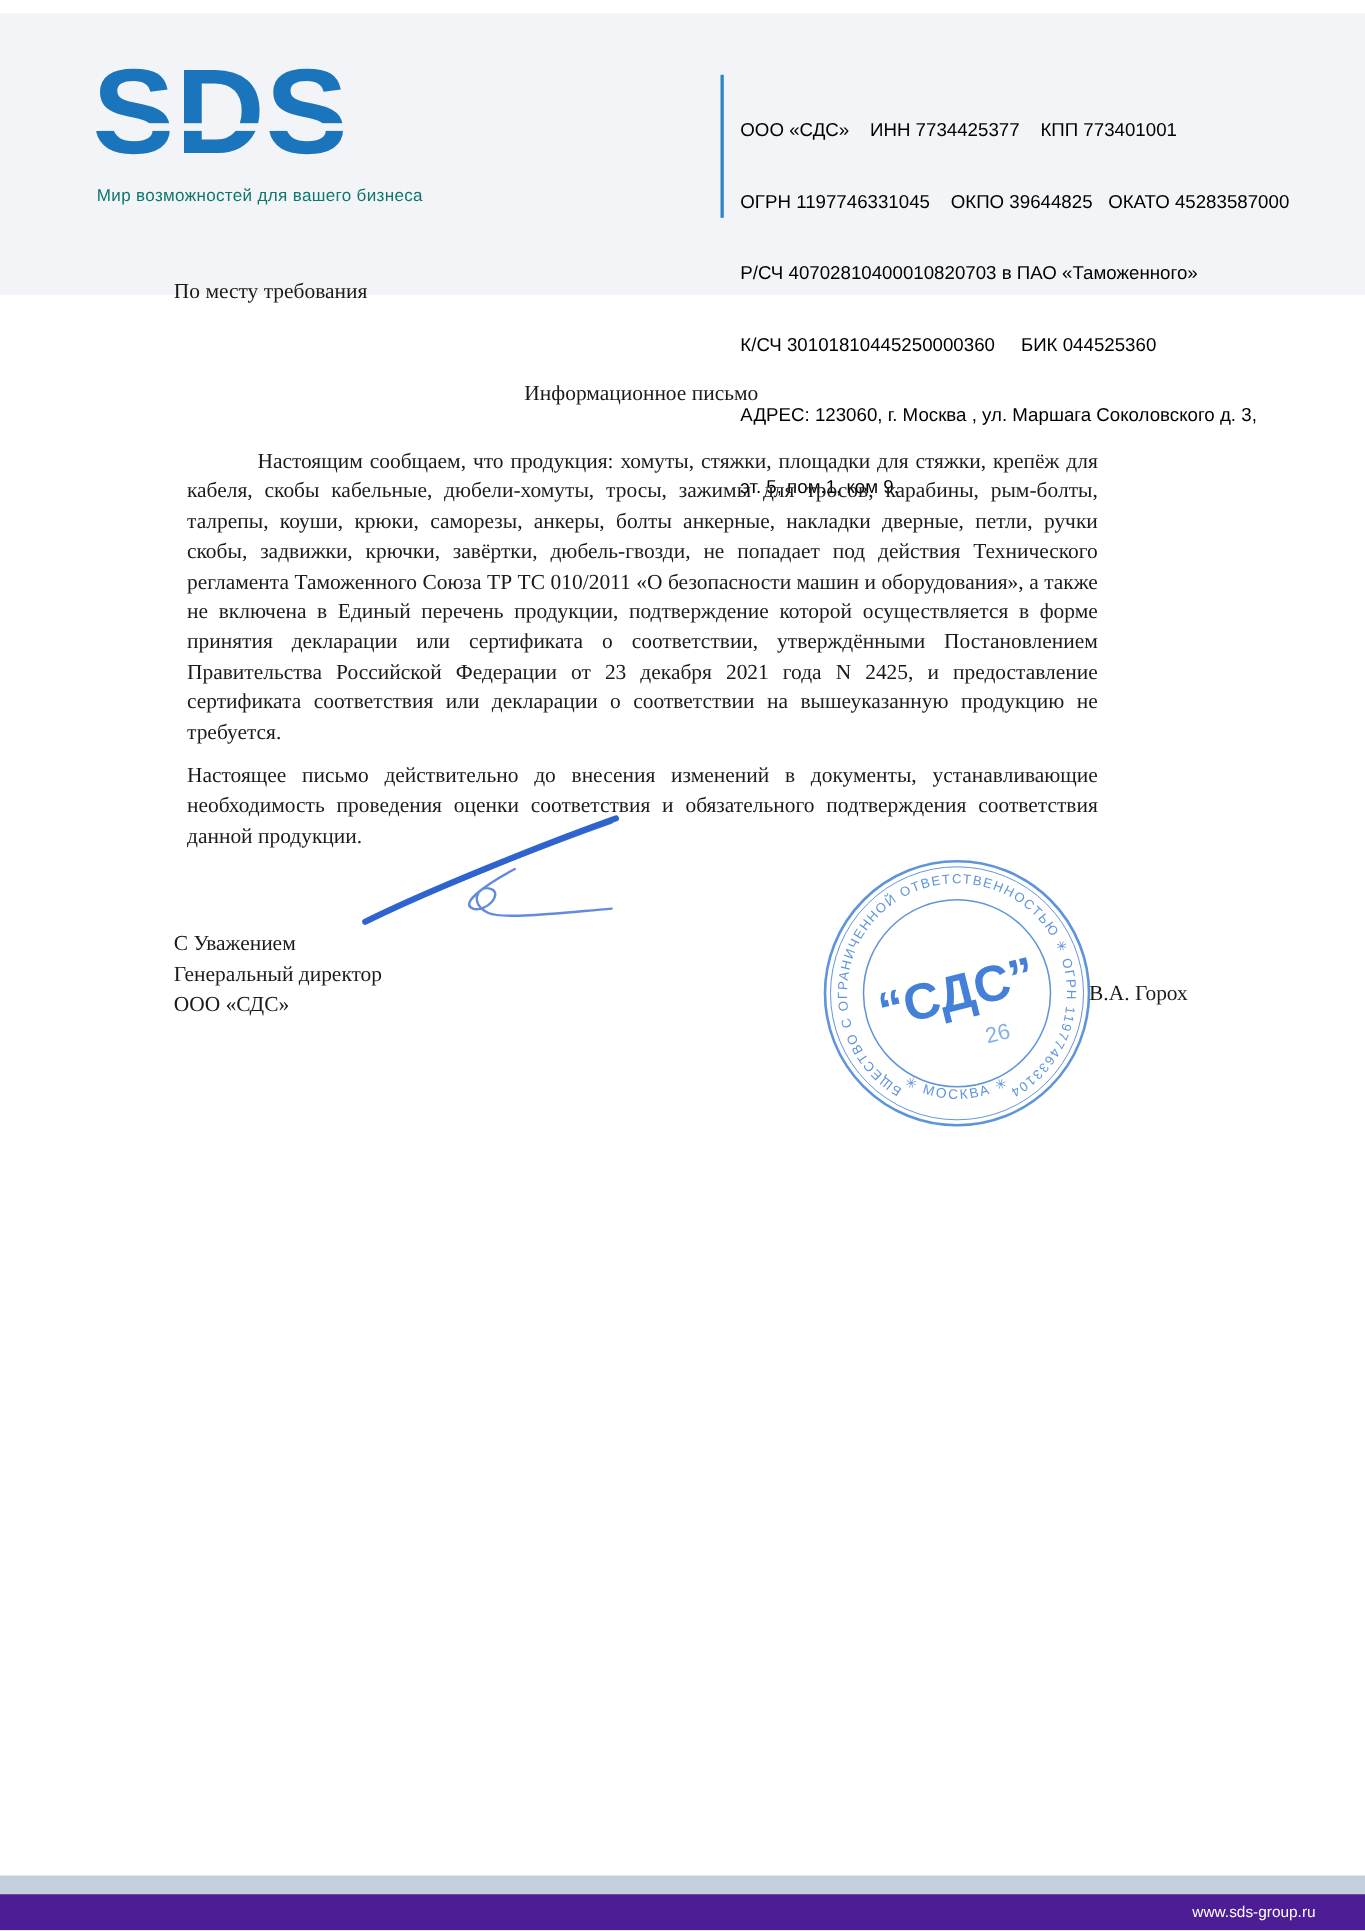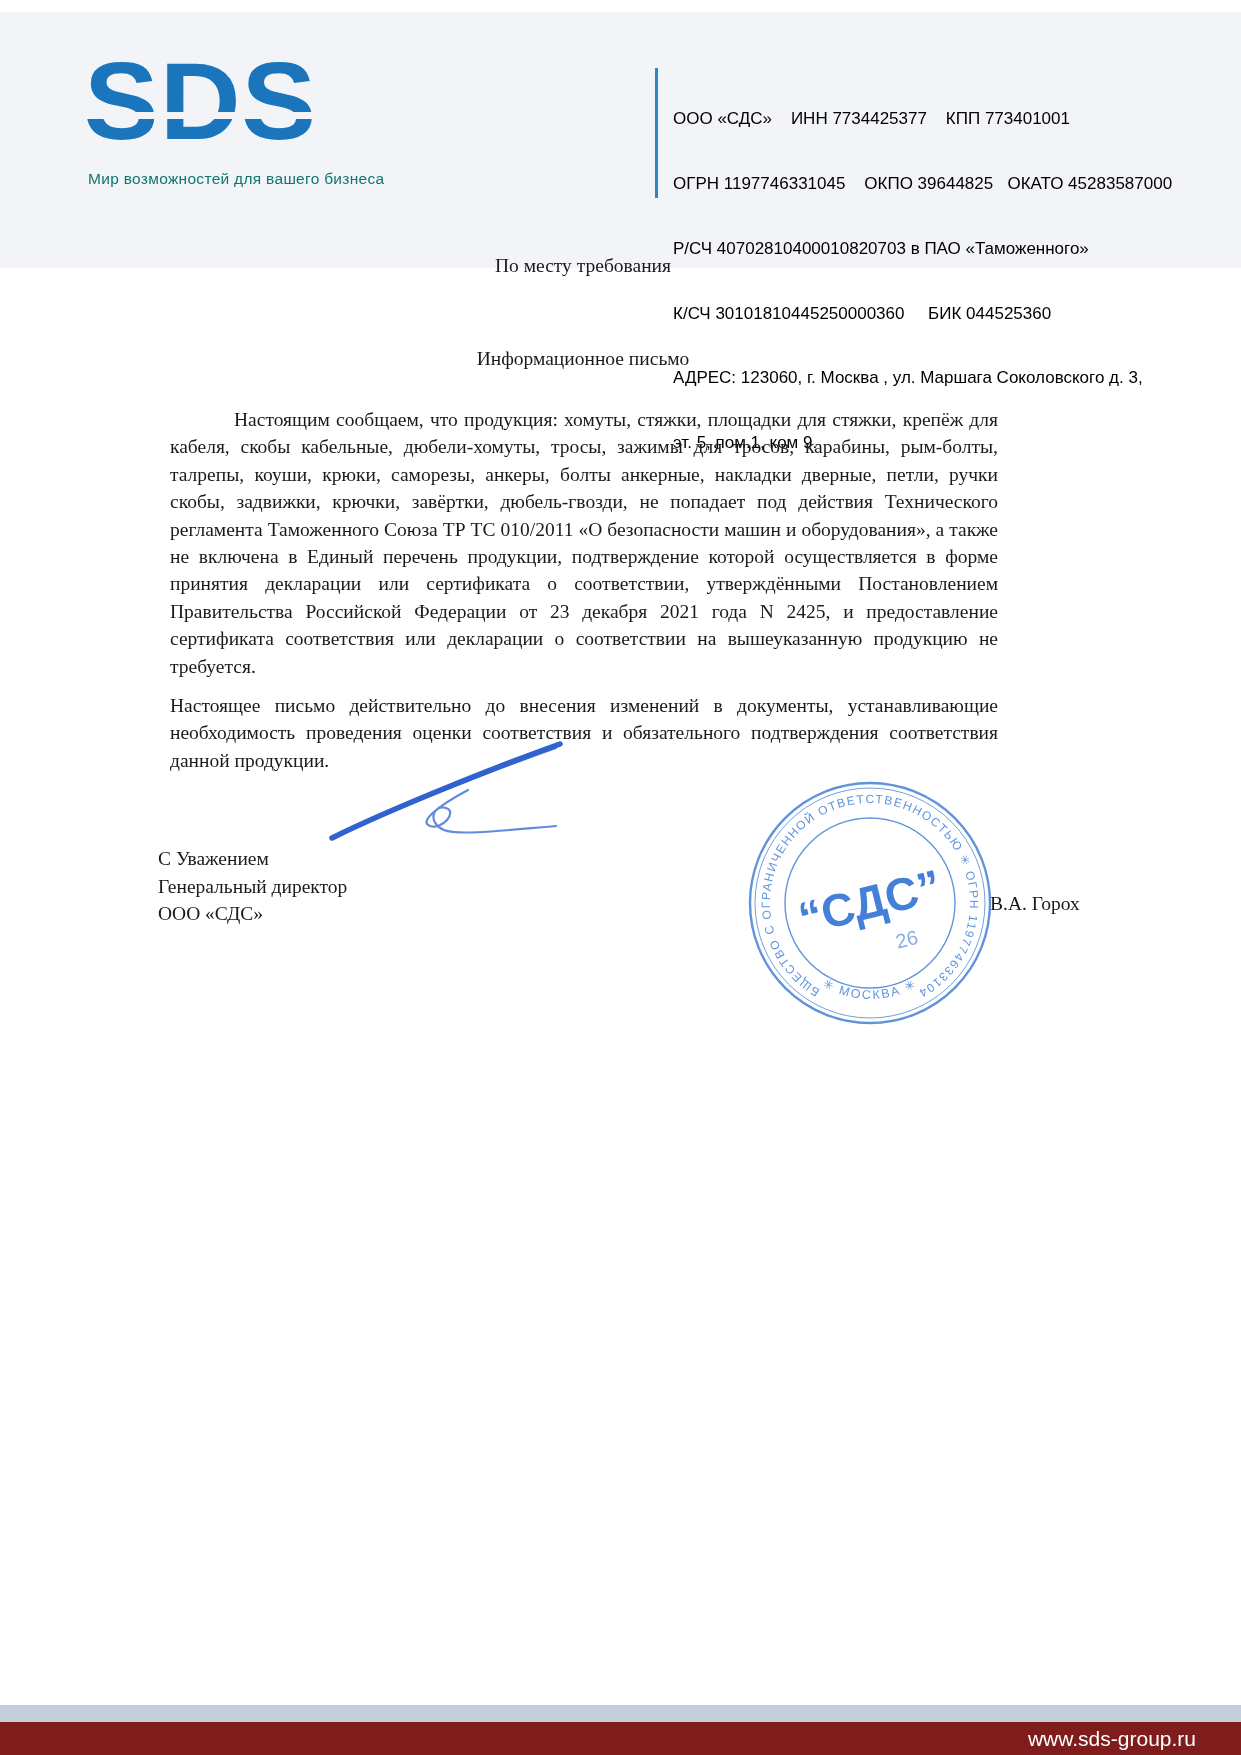--- a/index.html
+++ b/index.html
@@ -13,37 +13,37 @@
              font-size:112px;line-height:112px;color:#1b75bc;letter-spacing:1px;
              transform:scaleY(.98);}
   .logo-cut{position:absolute;left:-6px;top:66px;width:282px;height:7px;background:#f2f4f7;}
   .tagline{position:absolute;left:88px;top:158px;font-family:"Liberation Sans", sans-serif;
            font-size:15.5px;color:#0f766e;letter-spacing:.3px;}
   .hdr-divider{position:absolute;left:655px;top:56px;width:3px;height:130px;background:#2e86c5;}
   .company{position:absolute;left:673px;top:53px;font-family:"Liberation Sans", sans-serif;
            font-size:17px;line-height:21.6px;color:#000000;white-space:pre-wrap;}
 
   
-  .refblock{position:absolute;left:158px;top:252px;width:850px;text-align:center;
+  .refblock{position:absolute;left:158px;top:252px;width:850px;text-align:left;
             font-size:19.5px;line-height:27.5px;}
   .title{position:absolute;left:158px;top:348px;width:850px;text-align:center;font-size:19.5px;}
   .bodytext{position:absolute;left:158px;top:394px;width:852px;font-size:19.5px;line-height:27.4px;}
   .bodytext p{margin:12px;text-align:justify;}
   .bodytext p.indent{text-indent:64px;}
   .closing{position:absolute;left:158px;top:845px;font-size:19.5px;line-height:27.5px;}
   .signer{position:absolute;left:990px;top:893px;font-size:19.5px;}
 
   
   .signature{position:absolute;left:318px;top:738px;width:260px;height:105px;}
   .stamp{position:absolute;left:745px;top:778px;width:250px;height:250px;opacity:.88;}
 
   
   .footer-strip{position:absolute;left:0;top:1705px;width:1241px;height:17px;background:#c4cfdc;}
-  .footer-bar{position:absolute;left:0;top:1722px;width:1241px;height:33px;background:#7f1d1d;
-              font-family:"Liberation Sans", sans-serif;font-size:21px;color:#ffffff;
+  .footer-bar{position:absolute;left:0;top:1722px;width:1241px;height:33px;background:#4c1d95;
+              font-family:"Liberation Sans", sans-serif;font-size:14px;color:#ffffff;
               line-height:33px;text-align:right;padding-right:45px;box-sizing:border-box;}
 </style>
 </head>
 <body>
 
 <div class="page">
 
   <div class="header">
     <div class="logo">
       <div class="logo-text">SDS</div>

